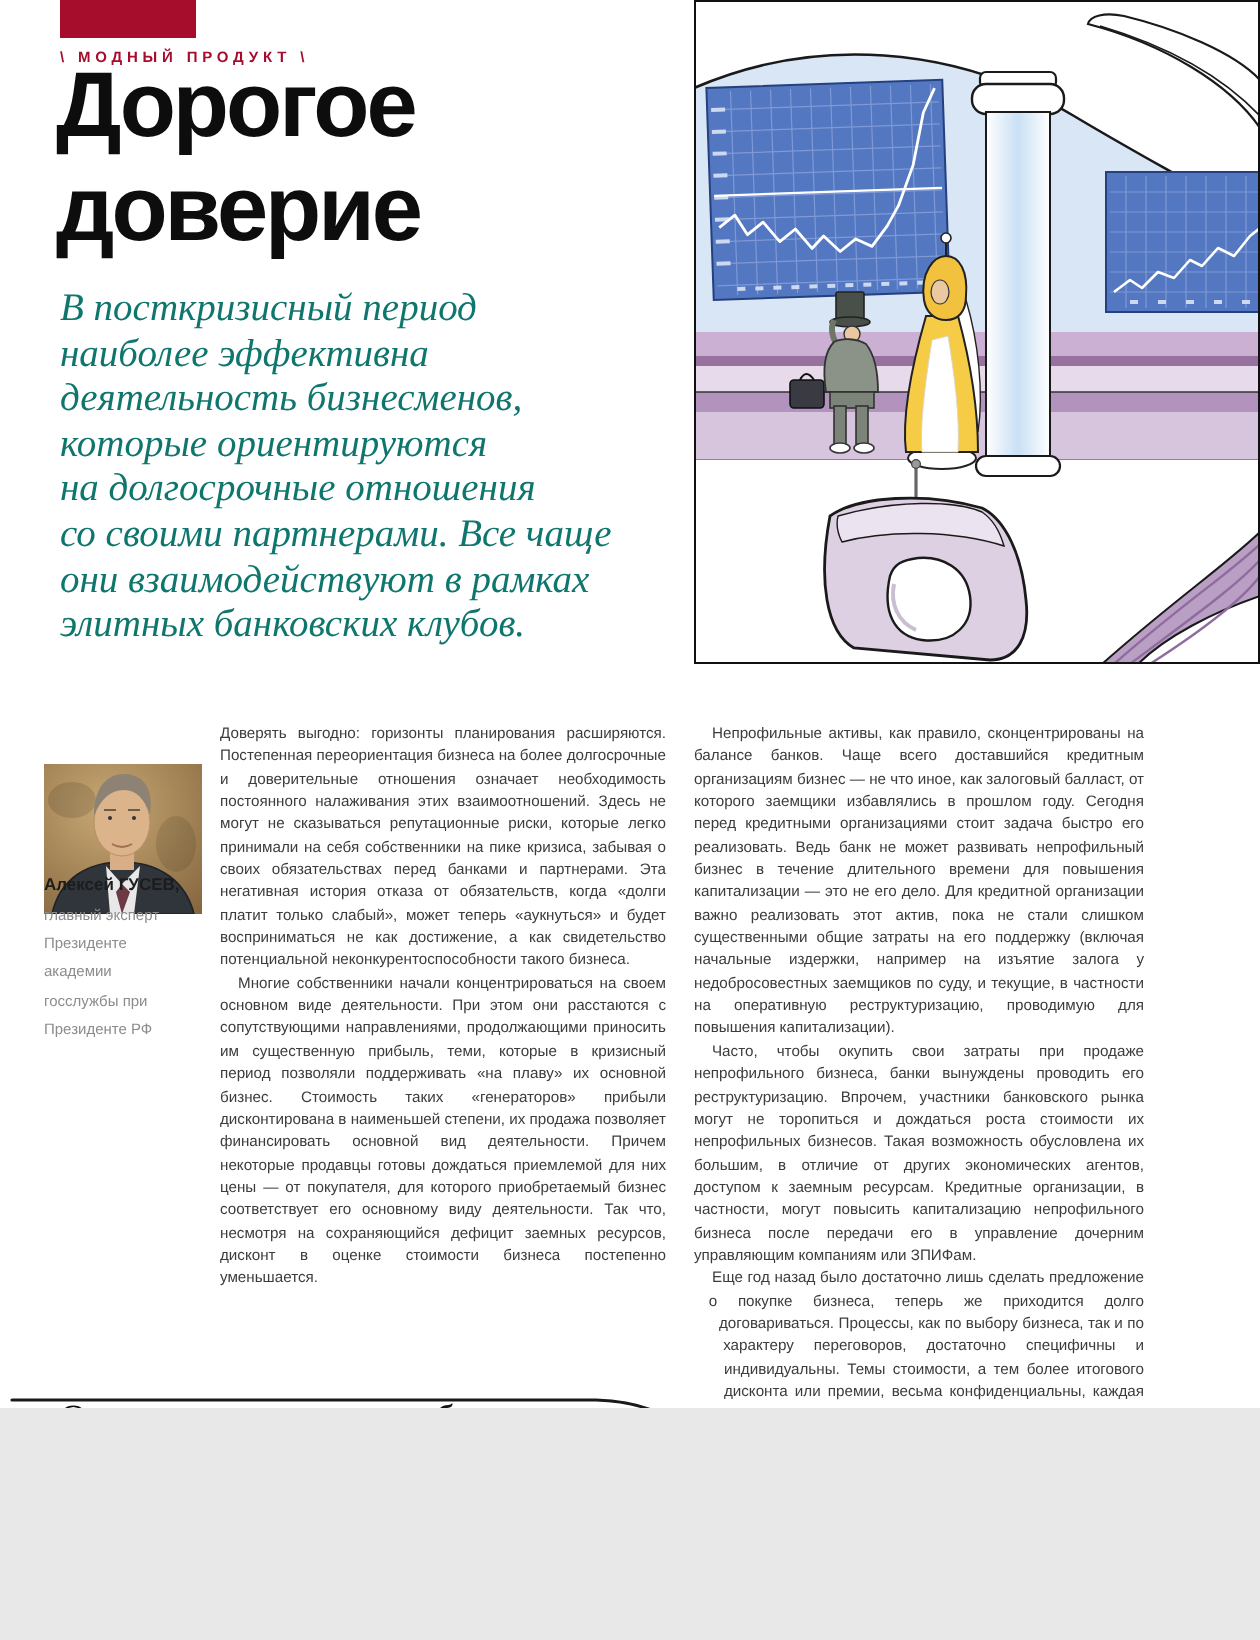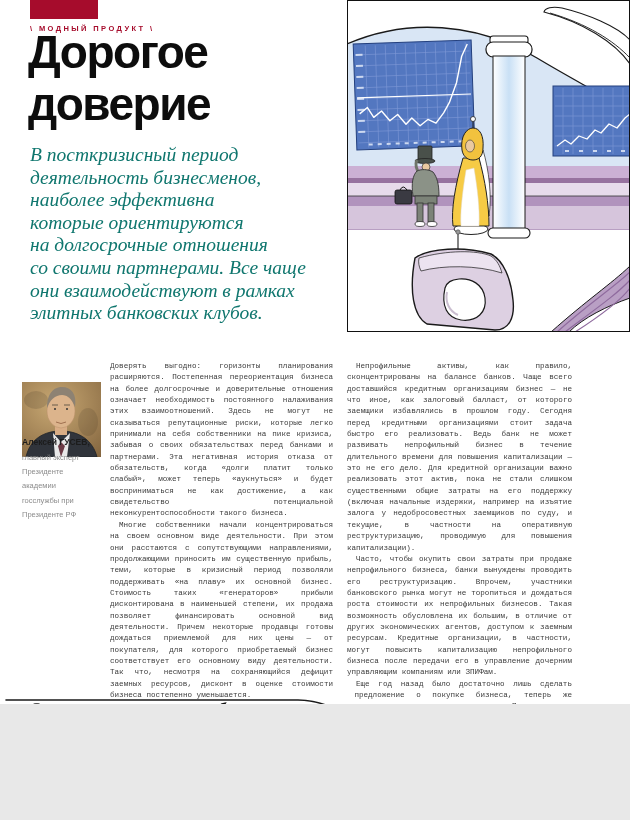--- a/index.html
+++ b/index.html
@@ -17,21 +17,21 @@
         font-style:italic;font-size:19.5px;line-height:22.6px;color:#0f766e;}
 
   
   #illustration{left:347px;top:0;width:283px;height:332px;}
 
   
   .col{font-size:7.6px;line-height:11.35px;color:#3c3c3c;text-align:justify;
        -webkit-hyphens:auto;hyphens:auto;}
   #col1{left:110px;top:361px;width:223px;}
   #col2{left:347px;top:361px;width:225px;}
-  .col p{margin:0;font-family:Liberation Mono, monospace;}
+  .col p{margin:0;}
   .col p.ind{text-indent:9px;}
   #brace-spacer{float:left;width:15px;height:72px;margin-top:36px;
                 shape-outside:ellipse(15px 36px at 0% 50%);}
 
   
   #photo{left:22px;top:382px;width:79px;height:75px;}
   #caption{left:22px;top:437px;width:86px;}
   #caption .name{font-size:8.5px;font-weight:bold;color:#1c1c1c;margin-bottom:4px;}
   #caption .role{font-size:7.5px;line-height:14.2px;color:#8c8c8c;}
 
@@ -54,22 +54,22 @@
 
   <div class="abs" id="tag-rect"></div>
   <div class="abs" id="tag-label">\ МОДНЫЙ ПРОДУКТ \</div>
   <div class="abs" id="headline">
     <div>Дорогое</div>
     <div>доверие</div>
   </div>
 
   <div class="abs" id="lede">
     <div>В посткризисный период</div>
+    <div>наиболее эффективна</div>
     <div>деятельность бизнесменов,</div>
-    <div>наиболее эффективна</div>
     <div>которые ориентируются</div>
     <div>на долгосрочные отношения</div>
     <div>со своими партнерами. Все чаще</div>
     <div>они взаимодействуют в рамках</div>
     <div>элитных банковских клубов.</div>
   </div>
 
   <svg class="abs" id="illustration" viewBox="0 0 283 332">
     <defs>
       <linearGradient id="colGrad" x1="0" y1="0" x2="1" y2="0">

